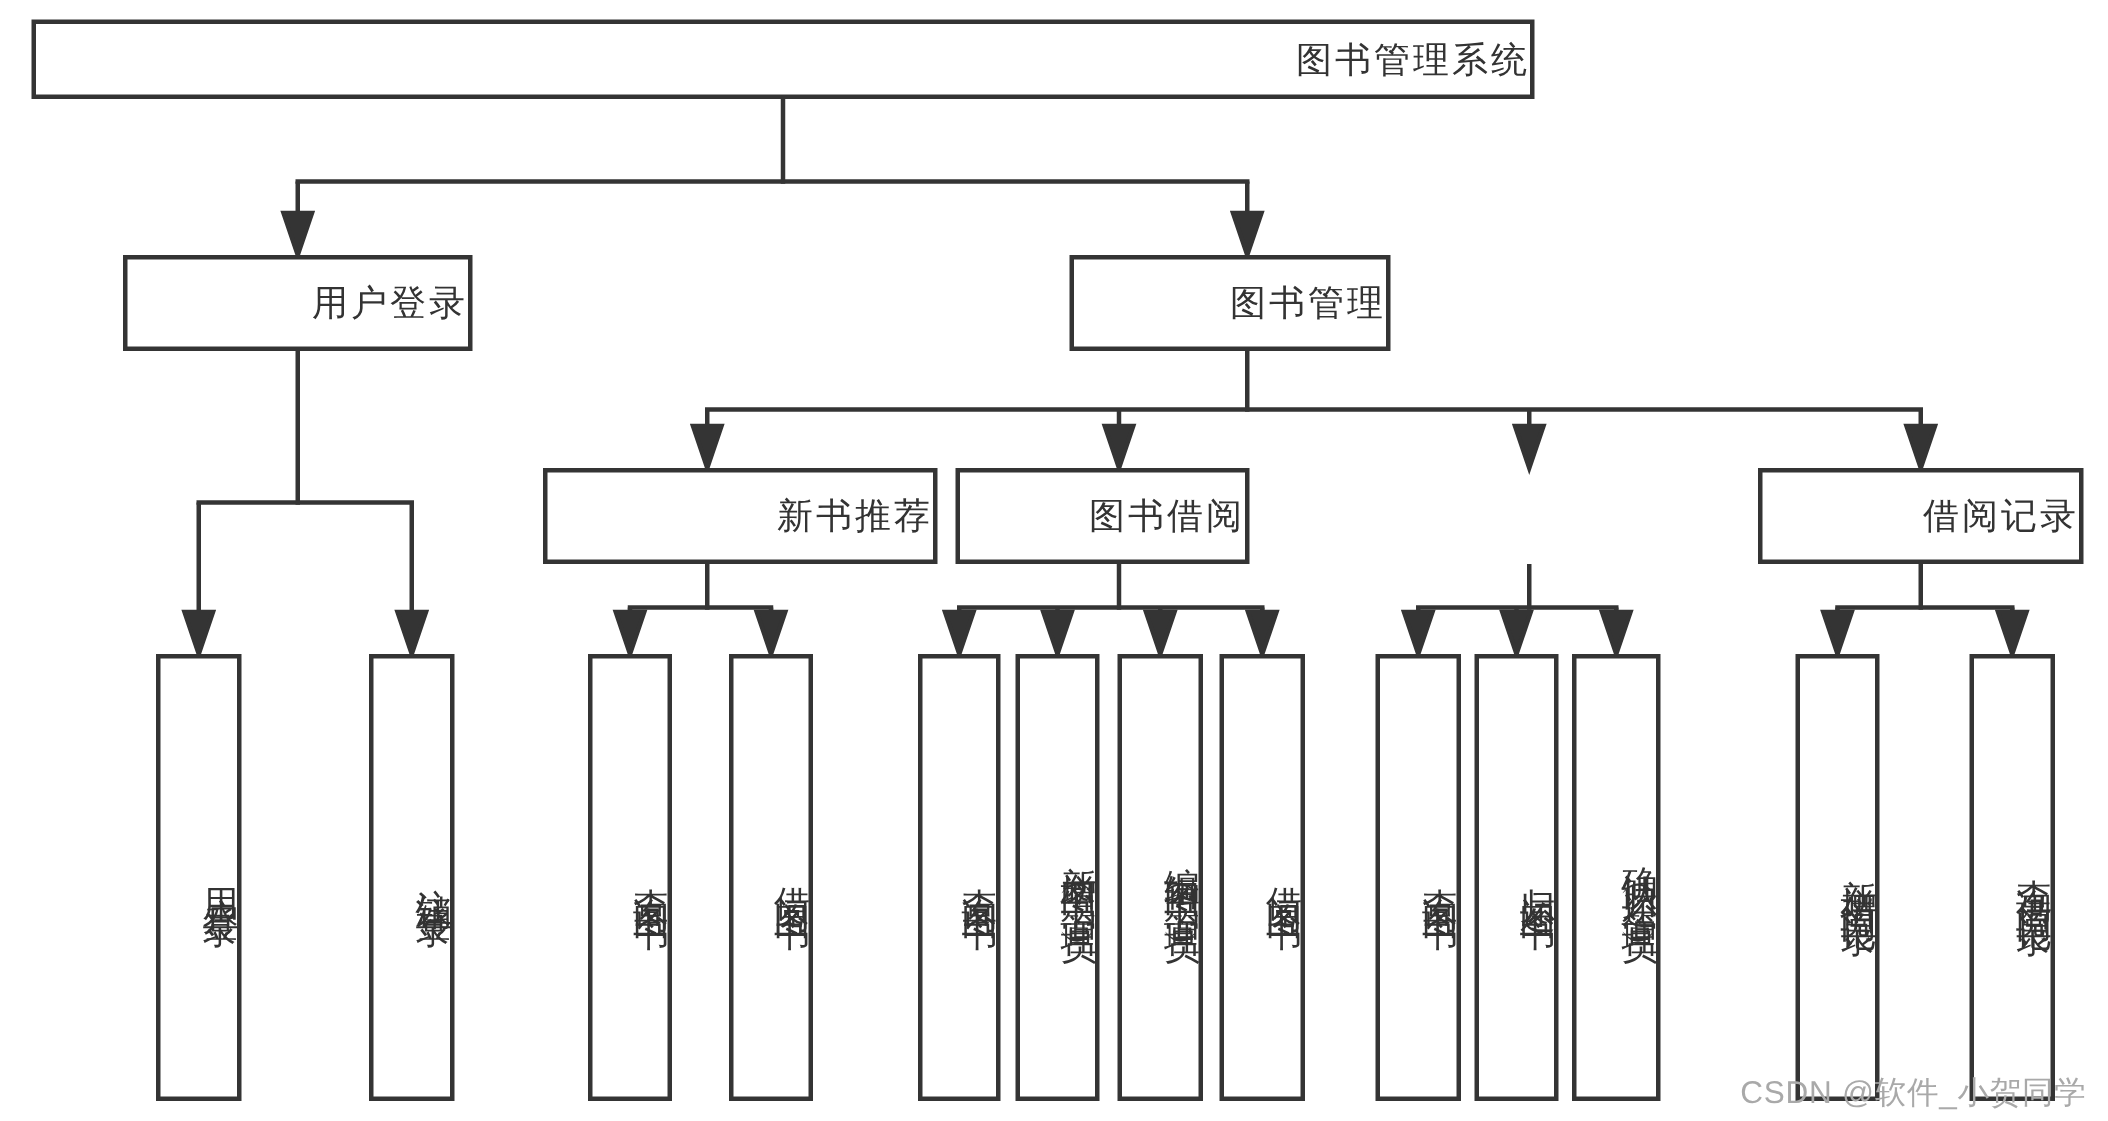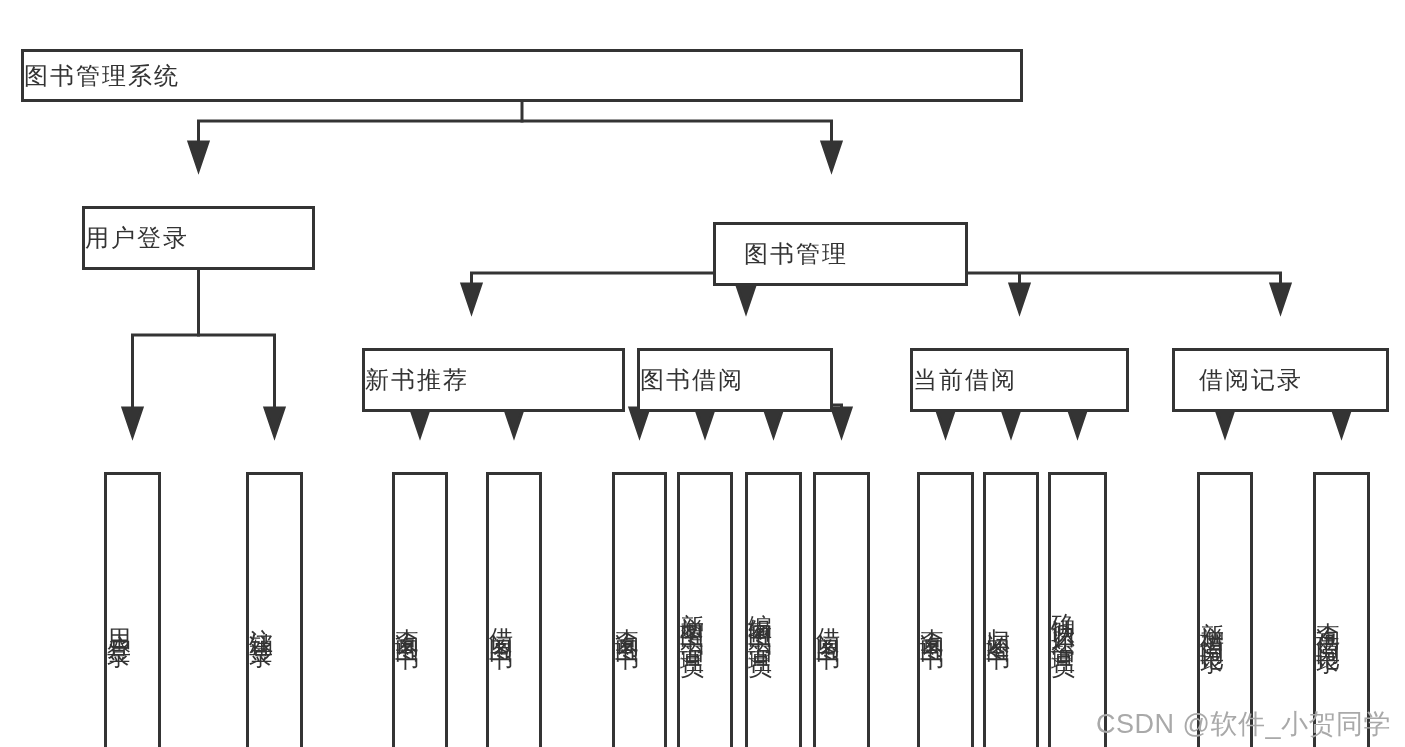--- a/index.html
+++ b/index.html
@@ -10,61 +10,61 @@
     background:#ffffff;
     font-family:"Liberation Sans", sans-serif;
     color:#333333;
     overflow:hidden;
   }
   .wires{position:absolute;left:0;top:0;}
   .node{
     position:absolute;
     border:3px solid #343434;
     background:#ffffff;
-    display:flex;align-items:center;justify-content:flex-start;margin-top:36px;
+    display:flex;align-items:center;justify-content:flex-end;
   }
   .lbl{
     font-size:24px;
     letter-spacing:2px;
     color:#333333;
     white-space:nowrap;
   }
   .leafbox{top:436px;height:298px;}
   .vtext{
     writing-mode:vertical-lr;
     text-orientation:mixed;
     font-size:24px;
     line-height:1;
     letter-spacing:6px;
     color:#333333;
   }
   #n-root{left:21px;top:13px;width:1002px;height:53px;}
   #n-login{left:82px;top:170px;width:233px;height:64px;}
-  #n-mgmt{left:713px;top:186px;width:255px;height:64px;padding-left:28px;}
+  #n-mgmt{left:713px;top:170px;width:214px;height:64px;padding-left:28px;}
   #n-sec0{left:362px;top:312px;width:263px;height:64px;}
   #n-sec1{left:637px;top:312px;width:196px;height:64px;}
   #n-sec2{left:910px;top:312px;width:219px;height:64px;}
   #n-sec3{left:1172px;top:312px;width:217px;height:64px;padding-left:24px;}
   #lf0{left:104px;width:57px;}
   #lf1{left:246px;width:57px;}
   #lf2{left:392px;width:56px;}
   #lf3{left:486px;width:56px;}
   #lf4{left:612px;width:55px;}
   #lf5{left:677px;width:56px;}
   #lf6{left:745px;width:57px;}
   #lf7{left:813px;width:57px;}
   #lf8{left:917px;width:57px;}
   #lf9{left:983px;width:56px;}
   #lf10{left:1048px;width:59px;}
   #lf11{left:1197px;width:56px;}
   #lf12{left:1313px;width:57px;}
   .watermark{
     position:absolute;
     right:14px;bottom:5px;
-    font-size:27px;
+    font-size:21px;
     letter-spacing:0.5px;
     color:#a9a9a9;
     z-index:5;
     white-space:nowrap;
   }
 </style>
 </head>
 <body>
 
 <div class="stage">
@@ -157,23 +157,20 @@
   <div class="node" id="n-mgmt">
     <span class="lbl">图书管理</span>
   </div>
 
   <div class="node" id="n-sec0">
     <span class="lbl">新书推荐</span>
   </div>
   <div class="node" id="n-sec1">
     <span class="lbl">图书借阅</span>
   </div>
-  <div class="node" id="n-sec2">
-    <span class="lbl">当前借阅</span>
-  </div>
   <div class="node" id="n-sec3">
     <span class="lbl">借阅记录</span>
   </div>
 
   <div class="node leafbox" id="lf0">
     <span class="vtext">用户登录</span>
   </div>
   <div class="node leafbox" id="lf1">
     <span class="vtext">注销登录</span>
   </div>

